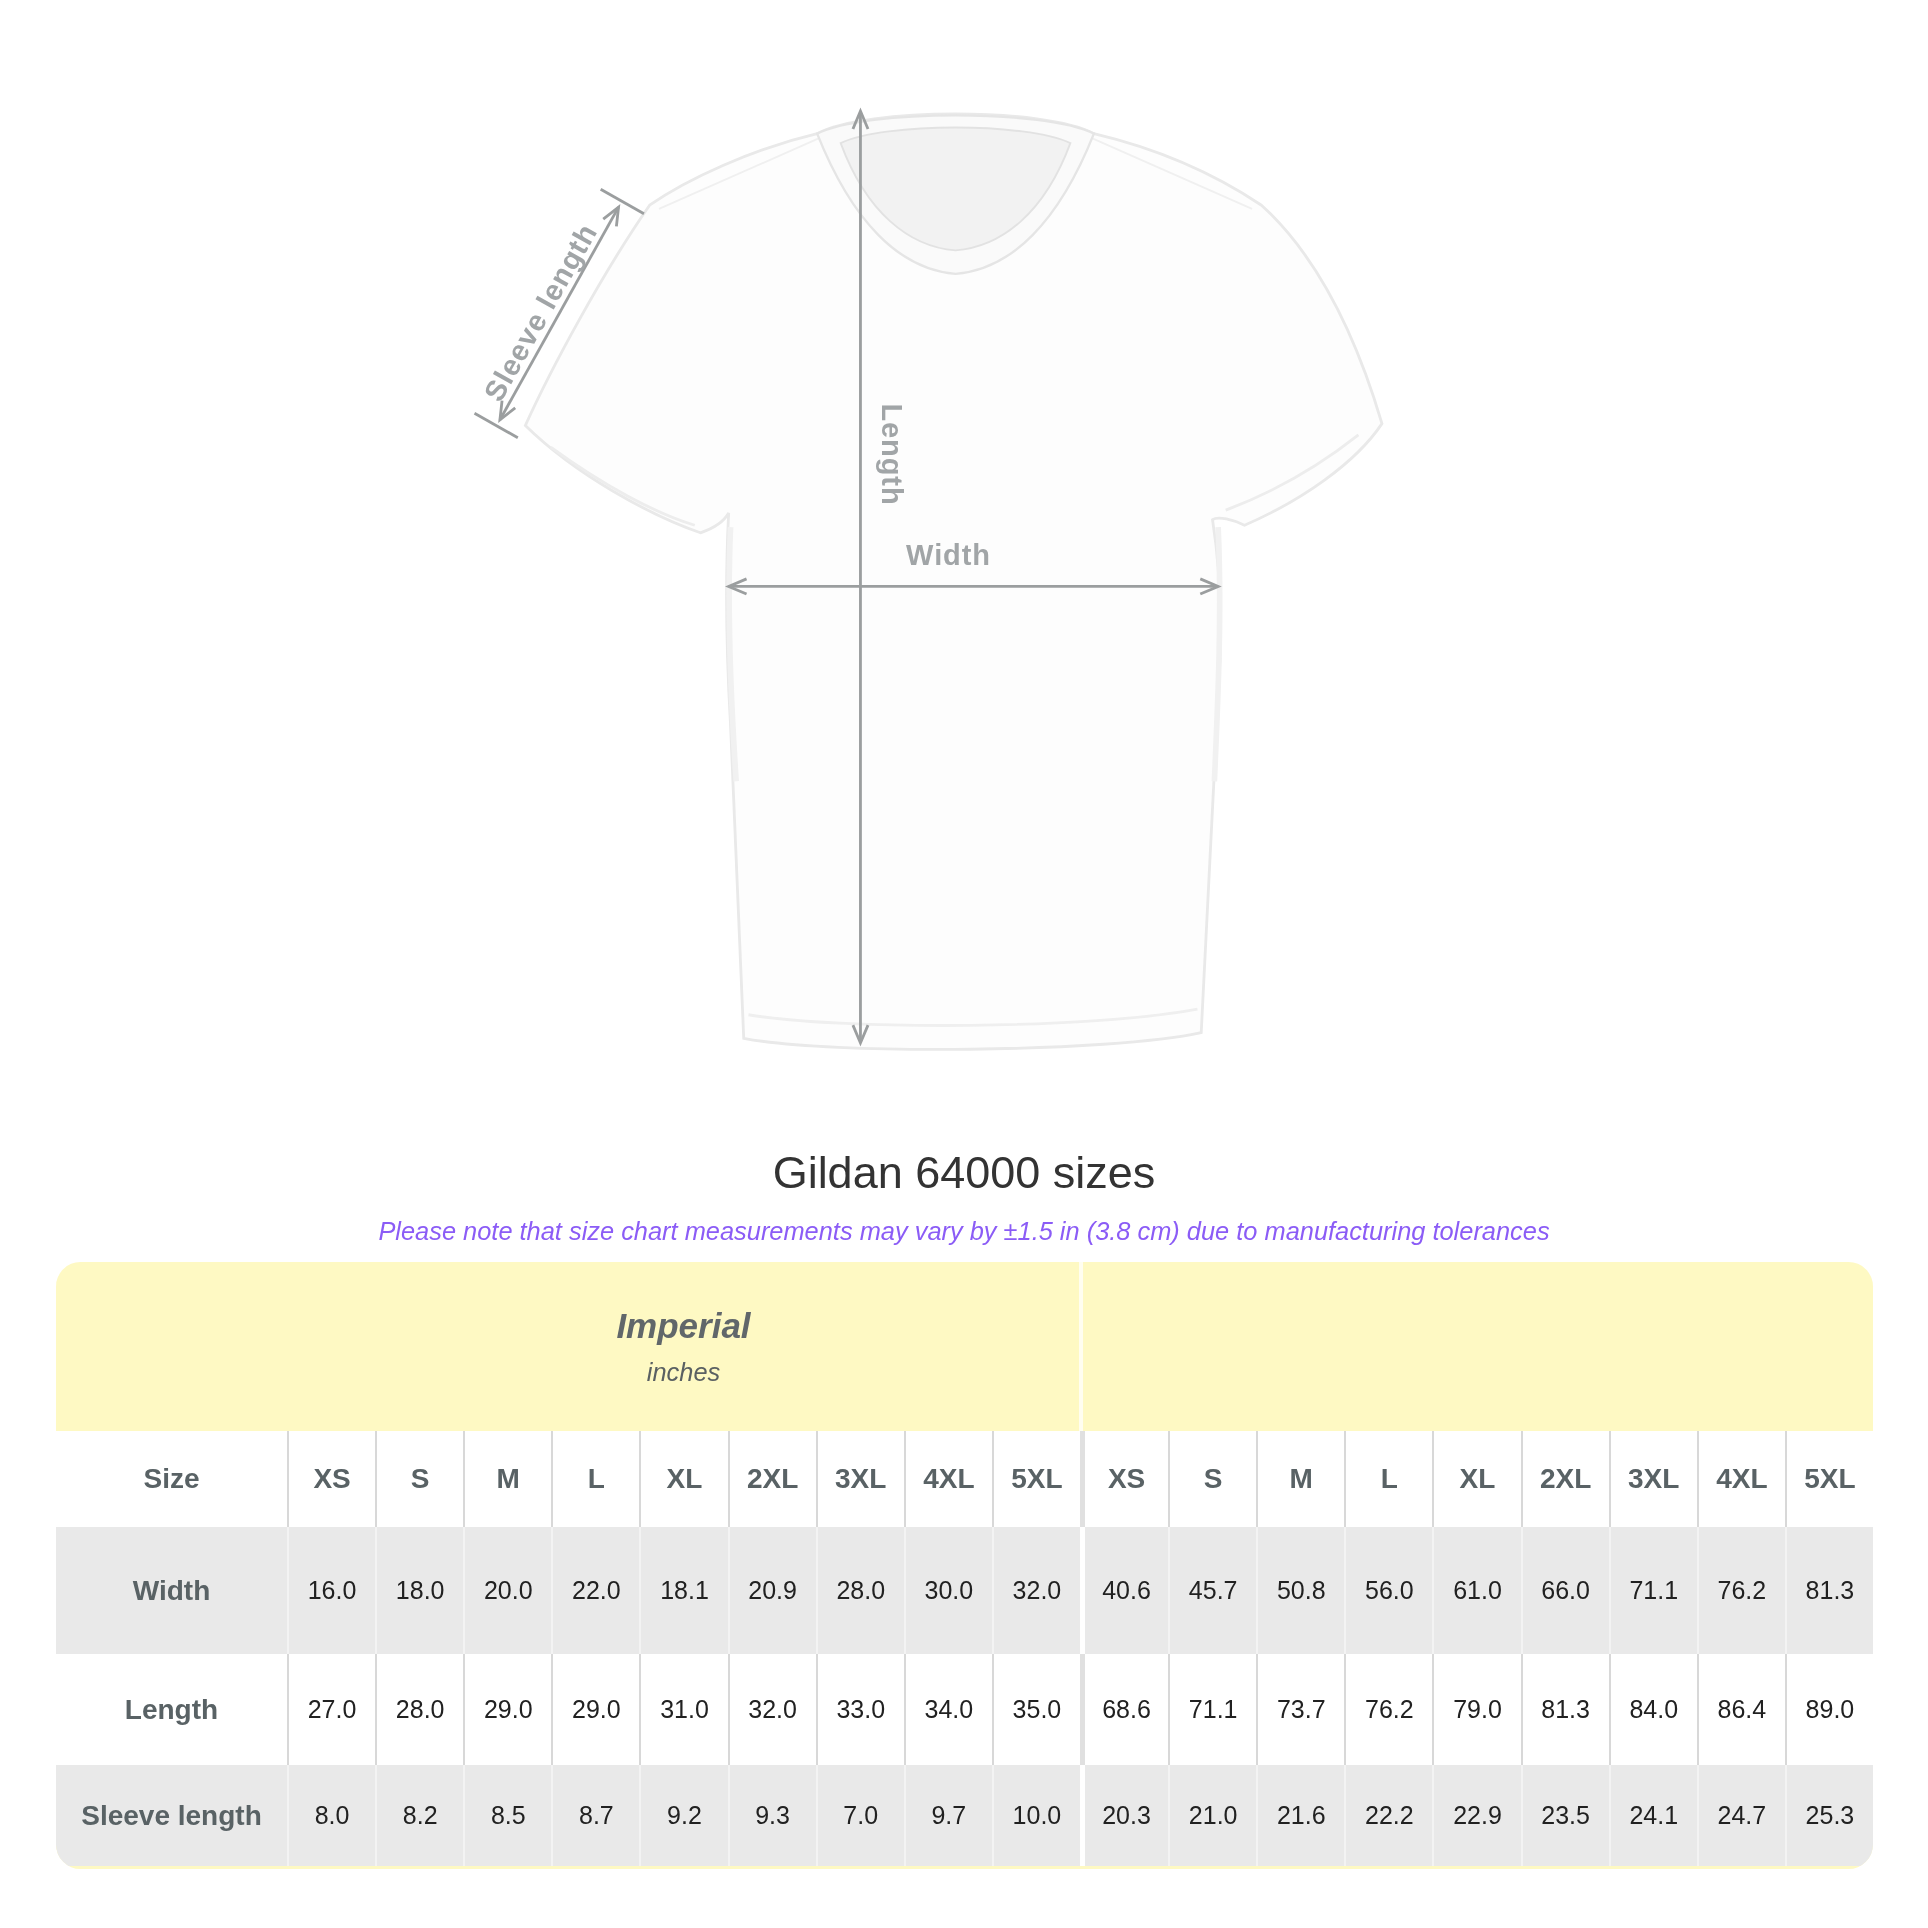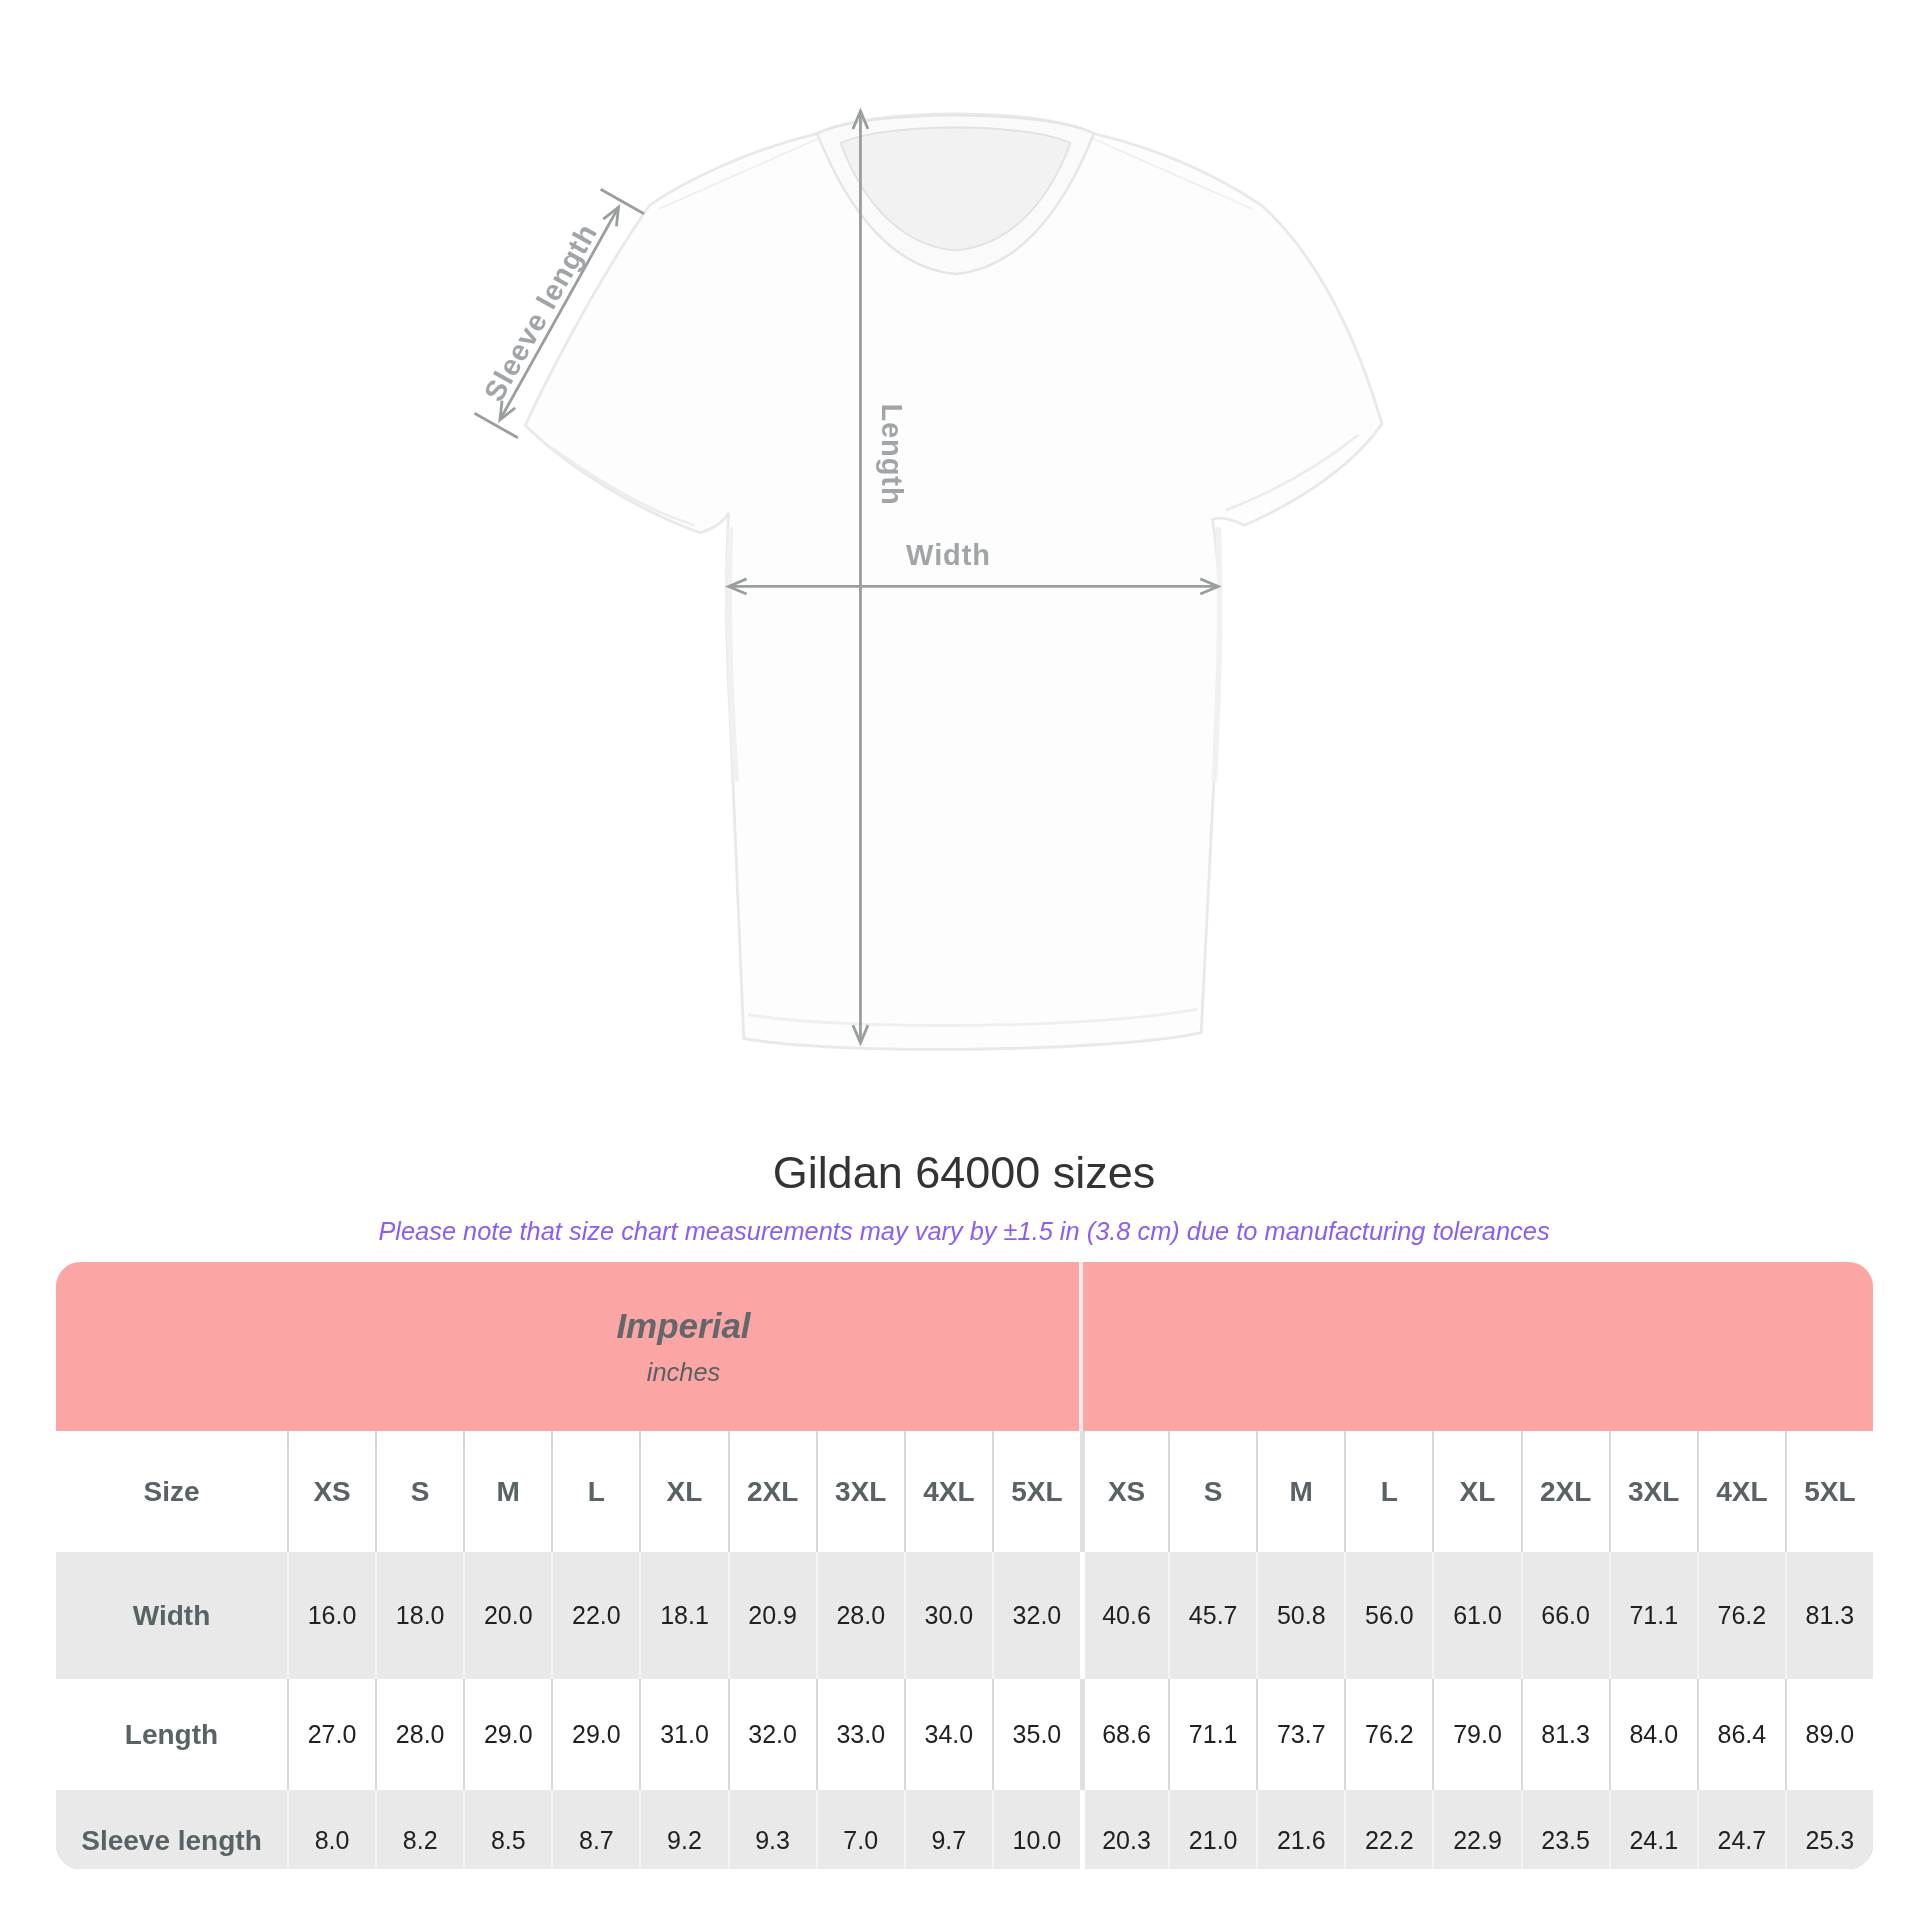--- a/index.html
+++ b/index.html
@@ -15,35 +15,35 @@
   #label-length{left:797px;top:438px;width:188px;transform:rotate(90deg);}
   #label-sleeve{left:409px;top:296px;width:264px;transform:rotate(-60.5deg);}
 
   
   #title{left:0;top:1147px;width:1928px;text-align:center;font-size:45px;
          font-weight:normal;color:#333333;margin:0;}
   #subtitle{left:0;top:1217px;width:1928px;text-align:center;font-size:25.4px;
             font-style:italic;color:#8b5cf6;margin:0;}
 
   
-  #size-table{left:56px;top:1262px;width:1817px;height:607px;background:#fca5a5;
+  #size-table{left:56px;top:1262px;width:1817px;height:607px;background:#fef9c3;
               border-radius:24.5px;overflow:hidden;}
   .trow{display:grid;grid-template-columns:231px repeat(18,1fr);}
   .trow .cell{display:flex;align-items:center;justify-content:center;}
 
   #units-row{height:169px;position:relative;}
   .unit-head{display:flex;flex-direction:column;align-items:center;justify-content:center;gap:11.3px;}
   .unit-name{font-size:35px;font-weight:bold;font-style:italic;color:#61676a;}
   .unit-sub{font-size:25.4px;font-style:italic;color:#5a6062;}
   #units-divider{position:absolute;left:1023px;top:0;width:3.8px;height:169px;
                  background:rgba(255,255,255,0.75);}
 
   .row-white{background:#ffffff;}
   .row-gray{background:#e9e9e9;}
-  #row-size{height:121px;}
+  #row-size{height:96px;}
   #row-width{height:127px;}
   #row-length{height:111px;}
   #row-sleeve{height:101px;}
 
   .rowlabel{font-size:28px;font-weight:bold;color:#59626
 5;}
   .rowlabel,.sizehead{font-size:28px;font-weight:bold;color:#596265;}
   .val{font-size:25px;color:#212121;}
 
   .row-white .cell.d{border-left:2.8px solid #d8d8d8;}

